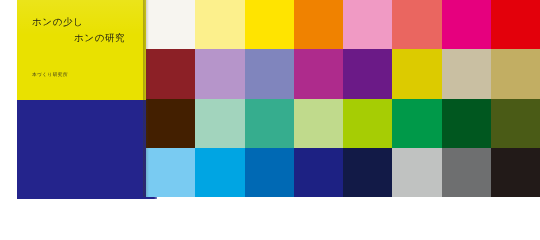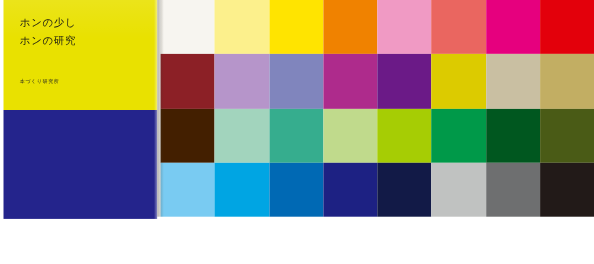--- a/index.html
+++ b/index.html
@@ -14,21 +14,21 @@
     position: relative;
     width: 540px;
     height: 201px;
     background: #ffffff;
     overflow: hidden;
   }
 
   
   #book {
     position: absolute;
-    left: 3px;
+    left: 17px;
     top: 0px;
     width: 140px;
     height: 199px;
     overflow: hidden;
     box-shadow: 0 0 0 0 rgba(0,0,0,0);
   }
   #book-top {
     position: absolute;
     left: 0; top: 0;
     width: 140px;
@@ -64,21 +64,21 @@
     position: absolute;
     left: 15px;
     color: #1a1a14;
     font-size: 9.5px;
     line-height: 1;
     letter-spacing: 0.6px;
     white-space: nowrap;
     font-family: "DejaVu Sans", sans-serif;
   }
   #cover-title-line1 { top: 17px; }
-  #cover-title-line2 { top: 33px; }
+  #cover-title-line2 { top: 33px; margin-left: 42px; }
 
   #cover-imprint {
     position: absolute;
     left: 15px;
     top: 73px;
     color: #2a2a1e;
     font-size: 4.6px;
     line-height: 1;
     letter-spacing: 0.5px;
     white-space: nowrap;

